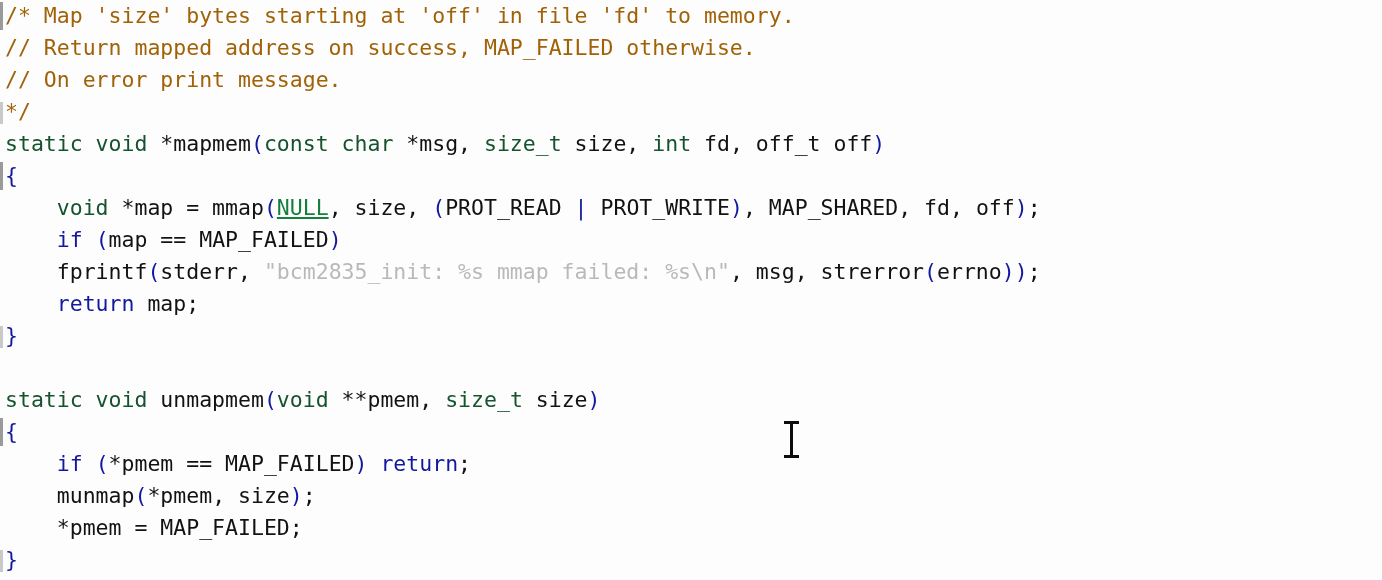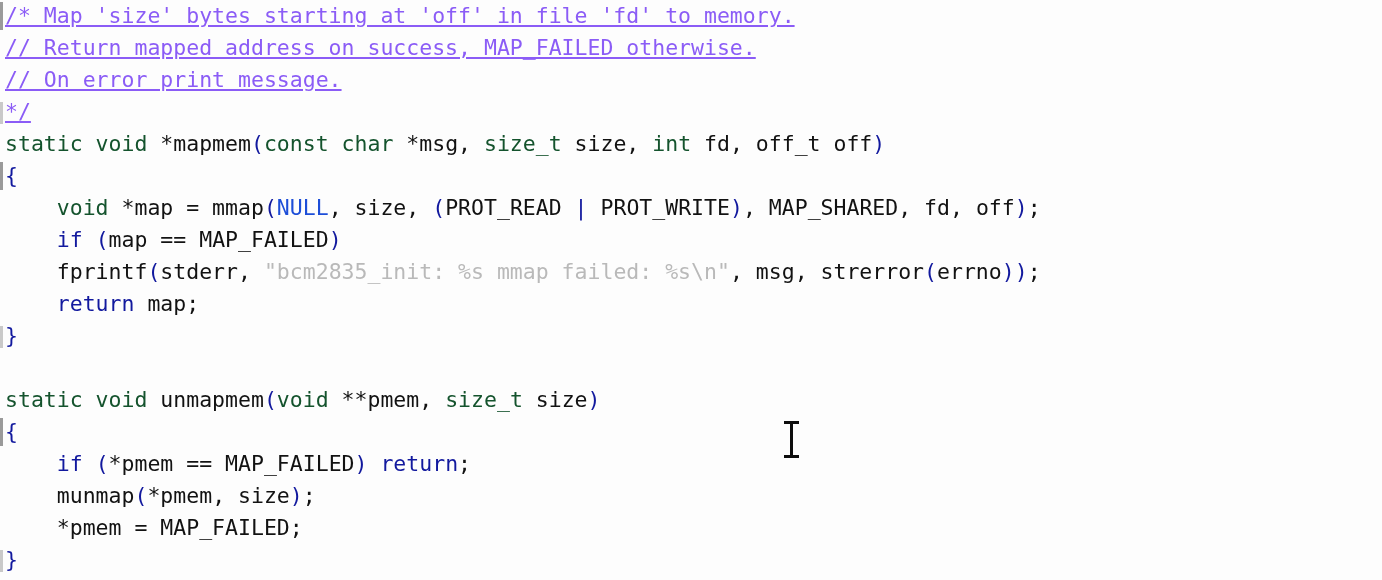--- a/index.html
+++ b/index.html
@@ -57,25 +57,25 @@
     content: "";
     position: absolute;
     left: 0;
     top: 6px;
     width: 3px;
     height: 22px;
     background: #c9c9c9;
   }
 
   
-  .tok-comment  { color: #8b5cf6; text-decoration: underline; }
+  .tok-comment  { color: #a16207; }
   .tok-keyword  { color: #14532d; }
   .tok-ctrl     { color: #12199e; }
   .tok-punct    { color: #12199e; }
-  .tok-const    { color: #1d4ed8; }
+  .tok-const    { color: #15803d; text-decoration: underline; }
   .tok-plain    { color: #121212; }
   .tok-string   { color: #b9b9b9; }
 
   
   #mouse-cursor {
     position: absolute;
     left: 783px;
     top: 419px;
     width: 16px;
     height: 40px;

